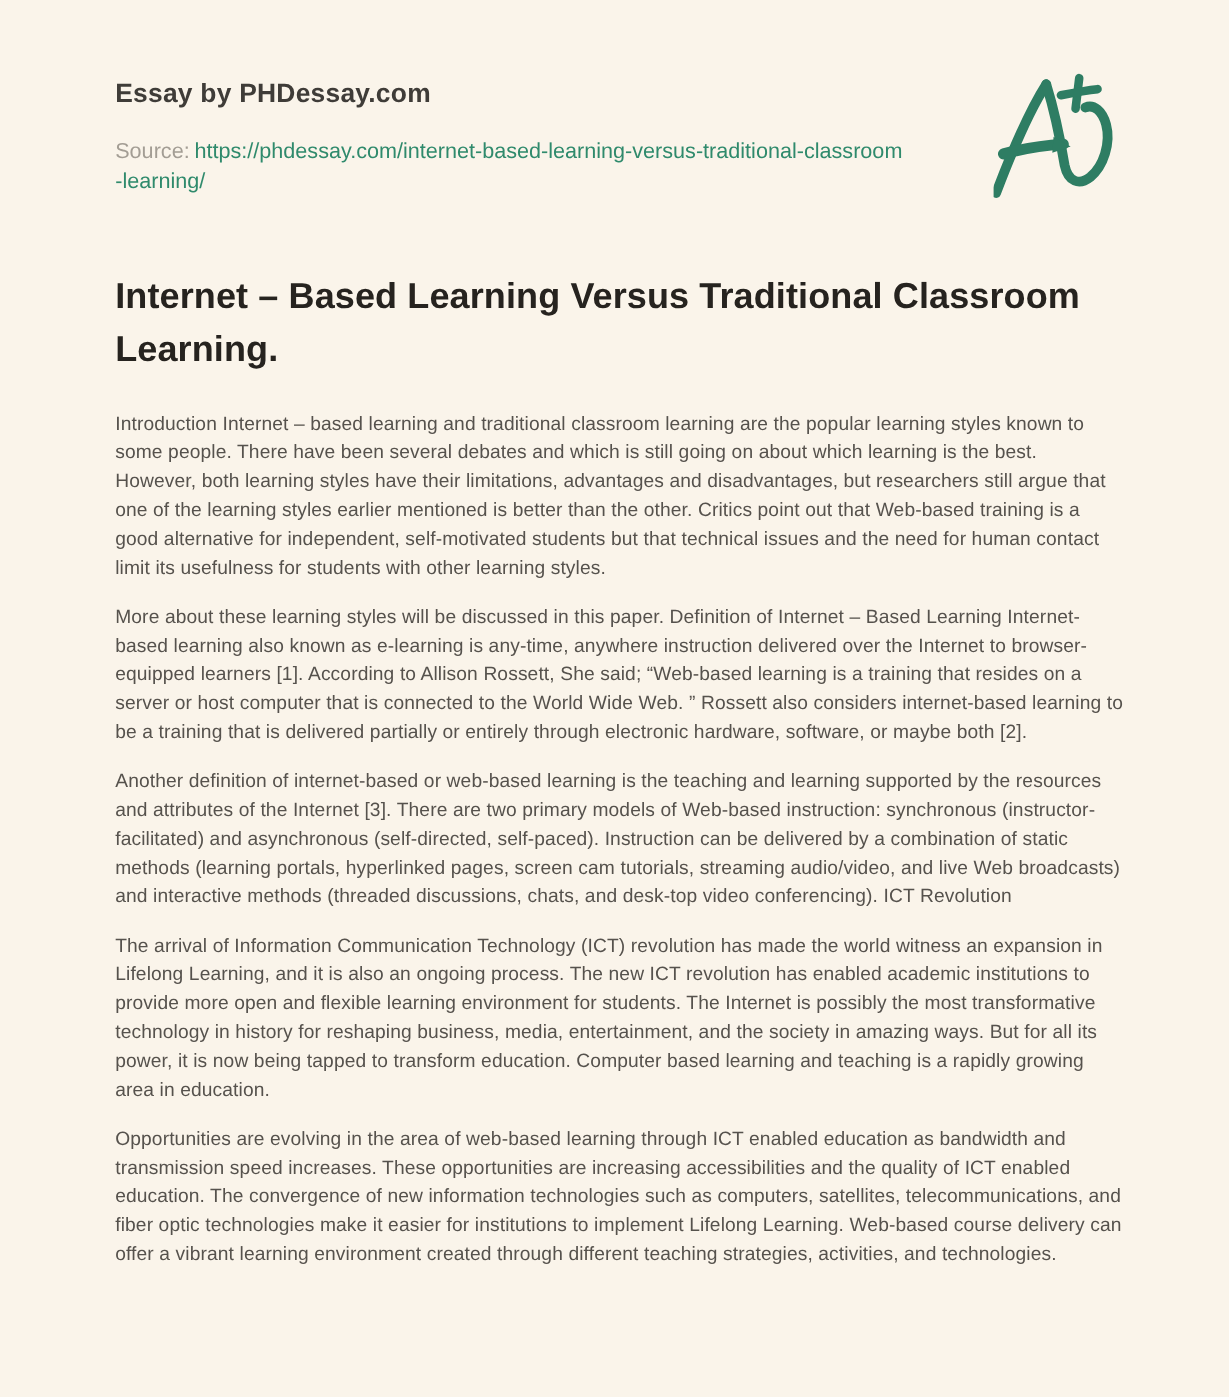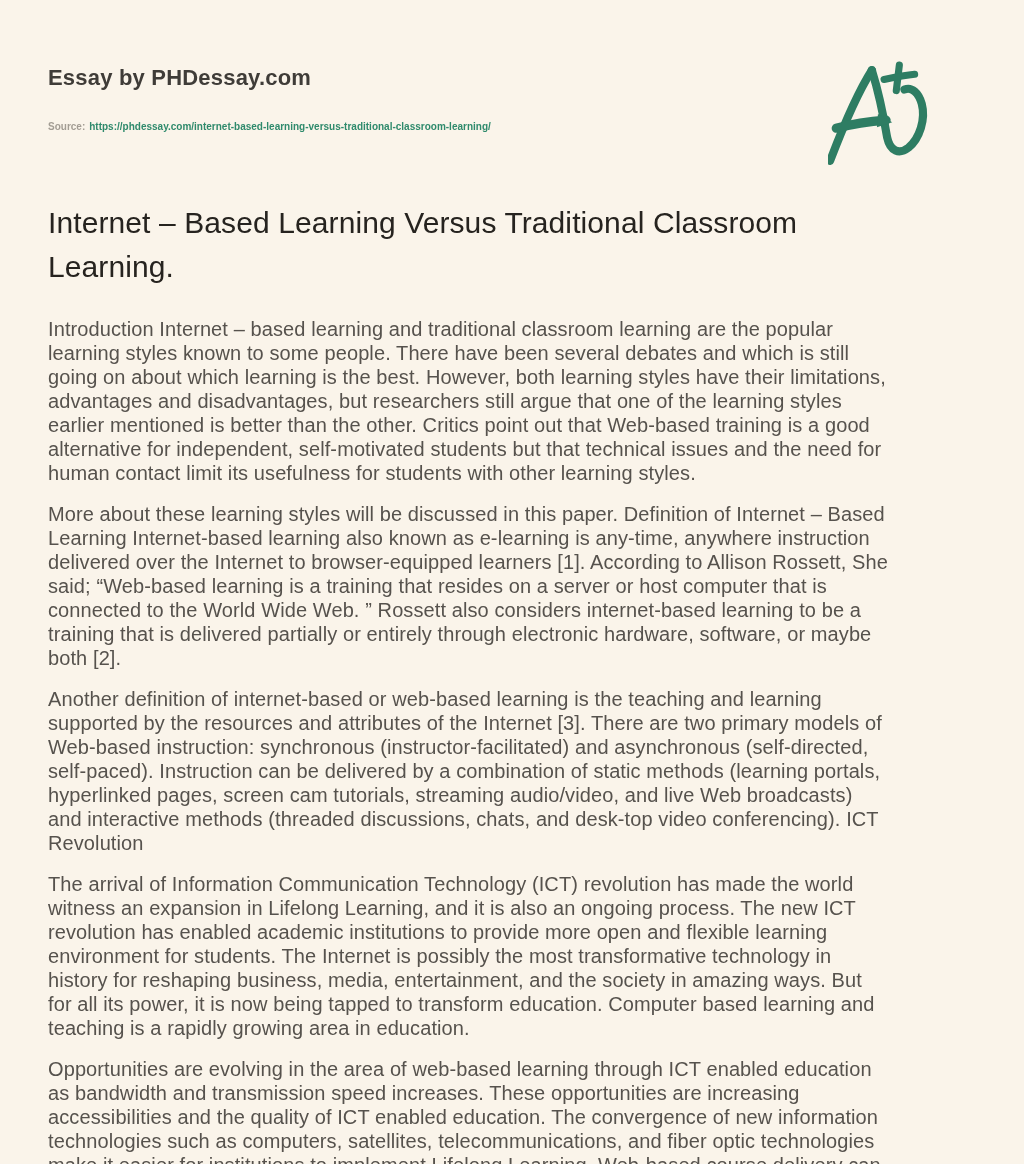--- a/index.html
+++ b/index.html
@@ -7,36 +7,35 @@
     width: 1024px;
     height: 1164px;
     overflow: hidden;
     font-family: "Liberation Sans", "DejaVu Sans", sans-serif;
   }
   body { background: #faf4ea; }
   .page {
     position: relative;
     width: 1024px;
     height: 1164px;
-    padding: 66px 94px 0 48px;
+    padding: 66px 94px 0 96px;
   }
   .byline {
     font-size: 22px;
     font-weight: 700;
     color: #3f3c38;
     letter-spacing: 0.2px;
     line-height: 1.1;
   }
   .source-line {
     margin-top: 24px;
     width: 660px;
-    font-size: 10px;
+    font-size: 18px;
     line-height: 25px;
     word-break: break-all;
-    font-weight: bold;
   }
   .source-label {
     color: #a39d94;
     margin-right: 4px;
   }
   .source-link {
     color: #2f8a6c;
     text-decoration: none;
     cursor: pointer;
   }
@@ -46,30 +45,30 @@
     right: 92px;
     width: 104px;
     height: 112px;
   }
   .logo svg { width: 100%; height: 100%; display: block; }
   .essay-title {
     margin-top: 62px;
     width: 840px;
     font-size: 30px;
     line-height: 44px;
-    font-weight: 400;
+    font-weight: 700;
     color: #26231f;
     letter-spacing: 0.1px;
   }
   .essay-body {
     margin-top: 28px;
     width: 840px;
   }
   .essay-body p {
-    font-size: 20px;
+    font-size: 16px;
     line-height: 24px;
     color: #56524d;
     margin-bottom: 17px;
     letter-spacing: 0.1px;
   }
 </style>
 </head>
 <body style="background: rgb(250, 244, 234);">
 
 <div class="page">

